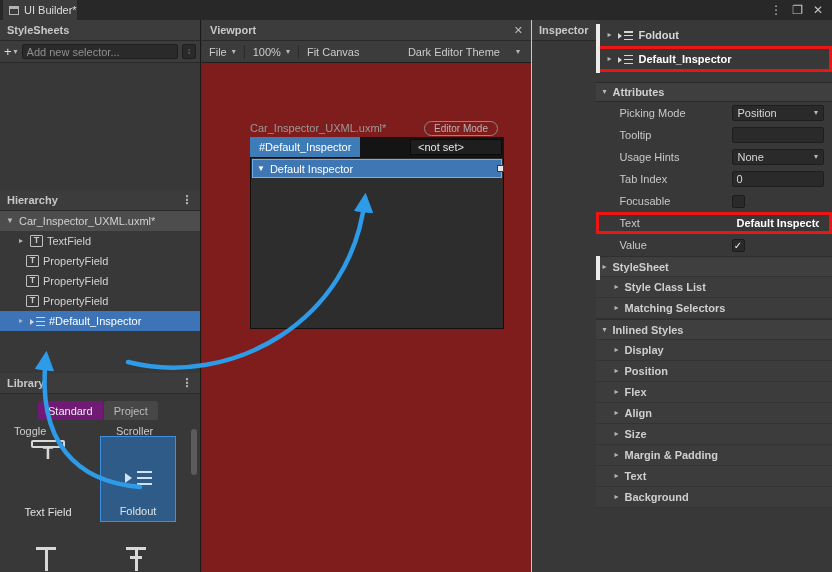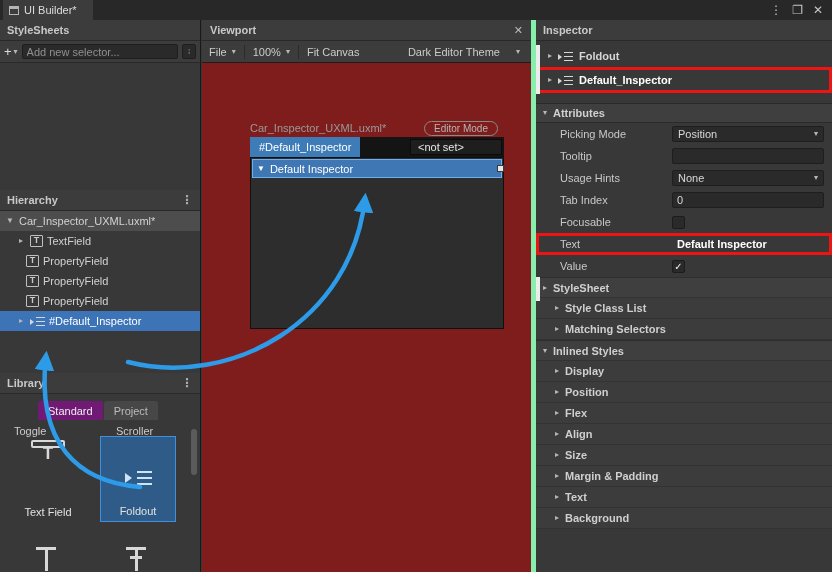--- a/index.html
+++ b/index.html
@@ -5,21 +5,21 @@
   * { box-sizing: border-box; margin: 0; padding: 0; }
   html,body { width: 832px; height: 572px; overflow: hidden; }
   body {
     font-family: "Liberation Sans","DejaVu Sans",sans-serif;
     font-size: 11px; color: #CCCCCC; background: #383838; user-select: none;
   }
   .app { position: relative; width: 832px; height: 572px; }
 
   
   .titlebar { position:absolute; top:0; left:0; right:0; height:20px; background:#282828; display:flex; align-items:center; }
-  .win-tab { display:flex; align-items:center; gap:5px; background:#3C3C3C; height:20px; padding:0 16px 0 6px; margin-left:3px; color:#DDD; }
+  .win-tab { display:flex; align-items:center; gap:5px; background:#3C3C3C; height:20px; padding:0 0 0 6px; margin-left:3px; color:#DDD; }
   .tab-icon { width:10px; height:9px; border:1px solid #B5B5B5; background:linear-gradient(#B5B5B5 0 2px, transparent 2px); }
   .win-controls { margin-left:auto; display:flex; gap:10px; padding-right:9px; color:#C4C4C4; font-size:12px; align-items:center; }
   .win-controls span { cursor:pointer; line-height:1; }
 
   
   .panel-header { height:21px; flex:0 0 21px; background:#3C3C3C; border-bottom:1px solid #292929; display:flex; align-items:center; padding:0 7px; font-weight:700; color:#C8C8C8; }
   .kebab { margin-left:auto; color:#AAA; cursor:pointer; font-size:12px; }
   .caret { font-size:8px; color:#B8B8B8; line-height:1; }
 
   
@@ -82,21 +82,21 @@
   .badge { margin-left:auto; margin-right:6px; border:1px solid #8A8A8A; border-radius:9px; padding:0 9px; font-size:10px; height:15px; display:flex; align-items:center; color:#B4B4B4; }
   .doc-tabs { height:20px; display:flex; align-items:center; background:#141414; }
   .doc-tab { background:#3E7CB8; color:#FFF; height:20px; display:flex; align-items:center; padding:0 9px; cursor:pointer; }
   .notset { margin-left:auto; margin-right:2px; background:#1E1E1E; border:1px solid #0B0B0B; color:#E8E8E8; height:16px; display:flex; align-items:center; padding:0 7px; min-width:92px; cursor:pointer; }
   .doc-body { height:172px; background:#2D2D2D; border:1px solid #101010; position:relative; }
   .canvas-foldout { position:absolute; left:1px; right:1px; top:1px; height:19px; background:#3F76B4; border:1px solid #6FB0EC; display:flex; align-items:center; gap:5px; padding-left:4px; color:#FFF; cursor:pointer; }
   .canvas-foldout .caret { color:#FFF; }
   .sel-handle { position:absolute; right:-3px; top:50%; margin-top:-4px; width:7px; height:7px; background:#E8E8E8; border:1px solid #3A3A3A; }
 
   
-  .inspector-panel { position:absolute; top:20px; left:531px; right:0; bottom:0; background:#383838; border-left:5px solid #86efac; display:flex; flex-direction:column; }
+  .inspector-panel { position:absolute; top:20px; left:531px; right:0; bottom:0; background:#383838; border-left:1px solid #86efac; display:flex; }
   .insp-body { flex:1; position:relative; overflow:hidden; }
   .white-bar { position:absolute; left:0; width:4px; background:#ECECEC; z-index:5; }
   .wb1 { top:4px; height:49px; }
   .wb2 { top:236px; height:24px; }
   .prev-row { display:flex; align-items:center; gap:6px; padding-left:12px; height:22px; font-weight:700; color:#D6D6D6; cursor:pointer; }
   .prev-row.named { height:26px; color:#FFF; }
   .red-box { box-shadow: inset 0 0 0 3px #ED1414; }
   .attr-header { height:20px; margin-top:10px; background:#3F3F3F; border-top:1px solid #2A2A2A; border-bottom:1px solid #2A2A2A; display:flex; align-items:center; gap:6px; padding-left:7px; font-weight:700; color:#D0D0D0; cursor:pointer; }
   .attr-row { height:22px; display:flex; align-items:center; padding-left:24px; }
   .attr-label { flex:0 0 112px; color:#C8C8C8; }

